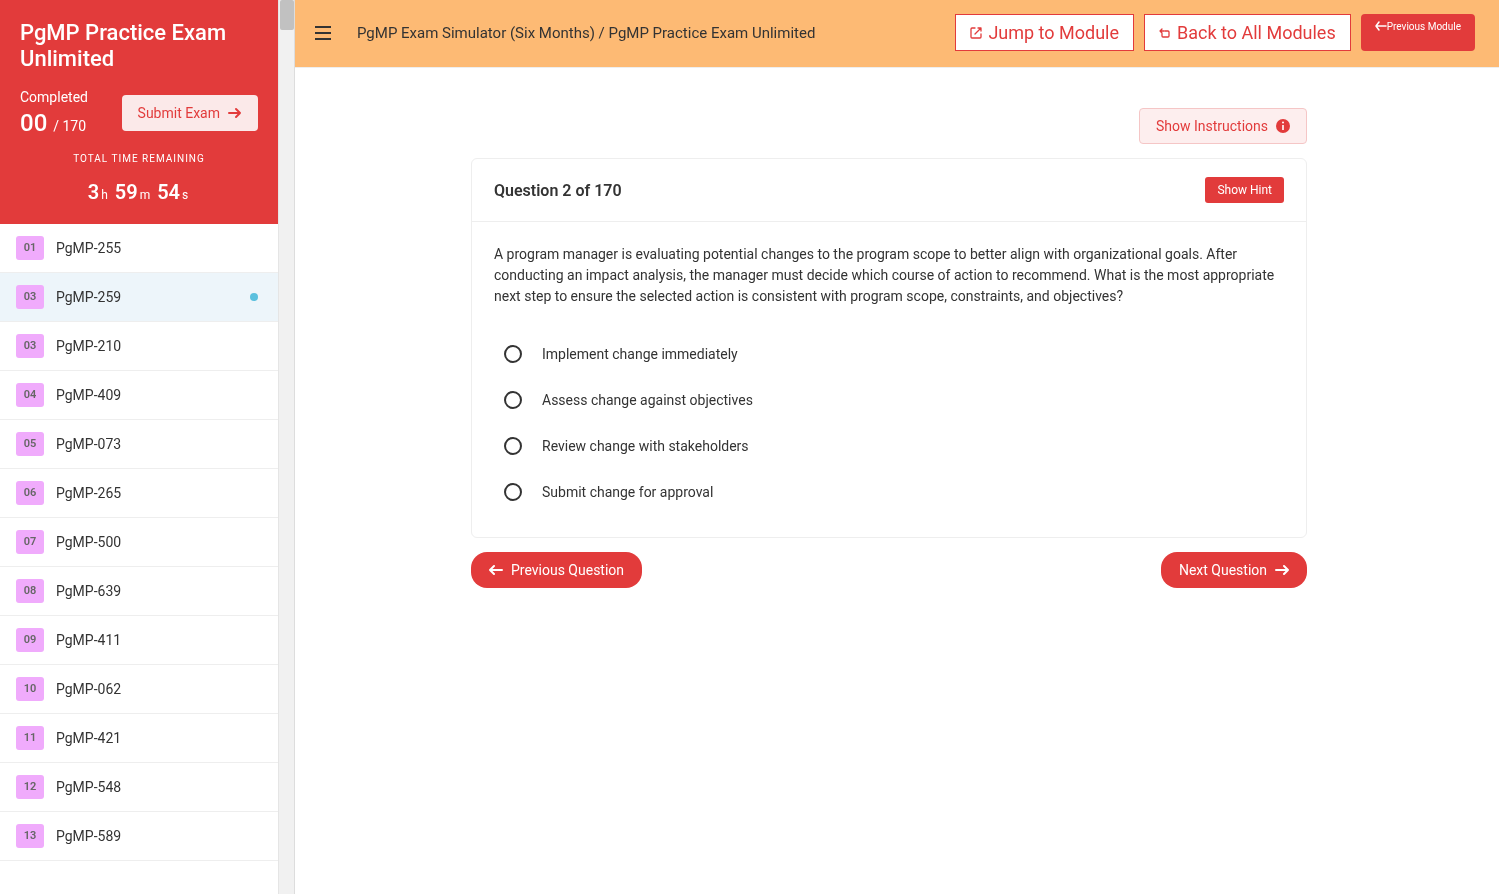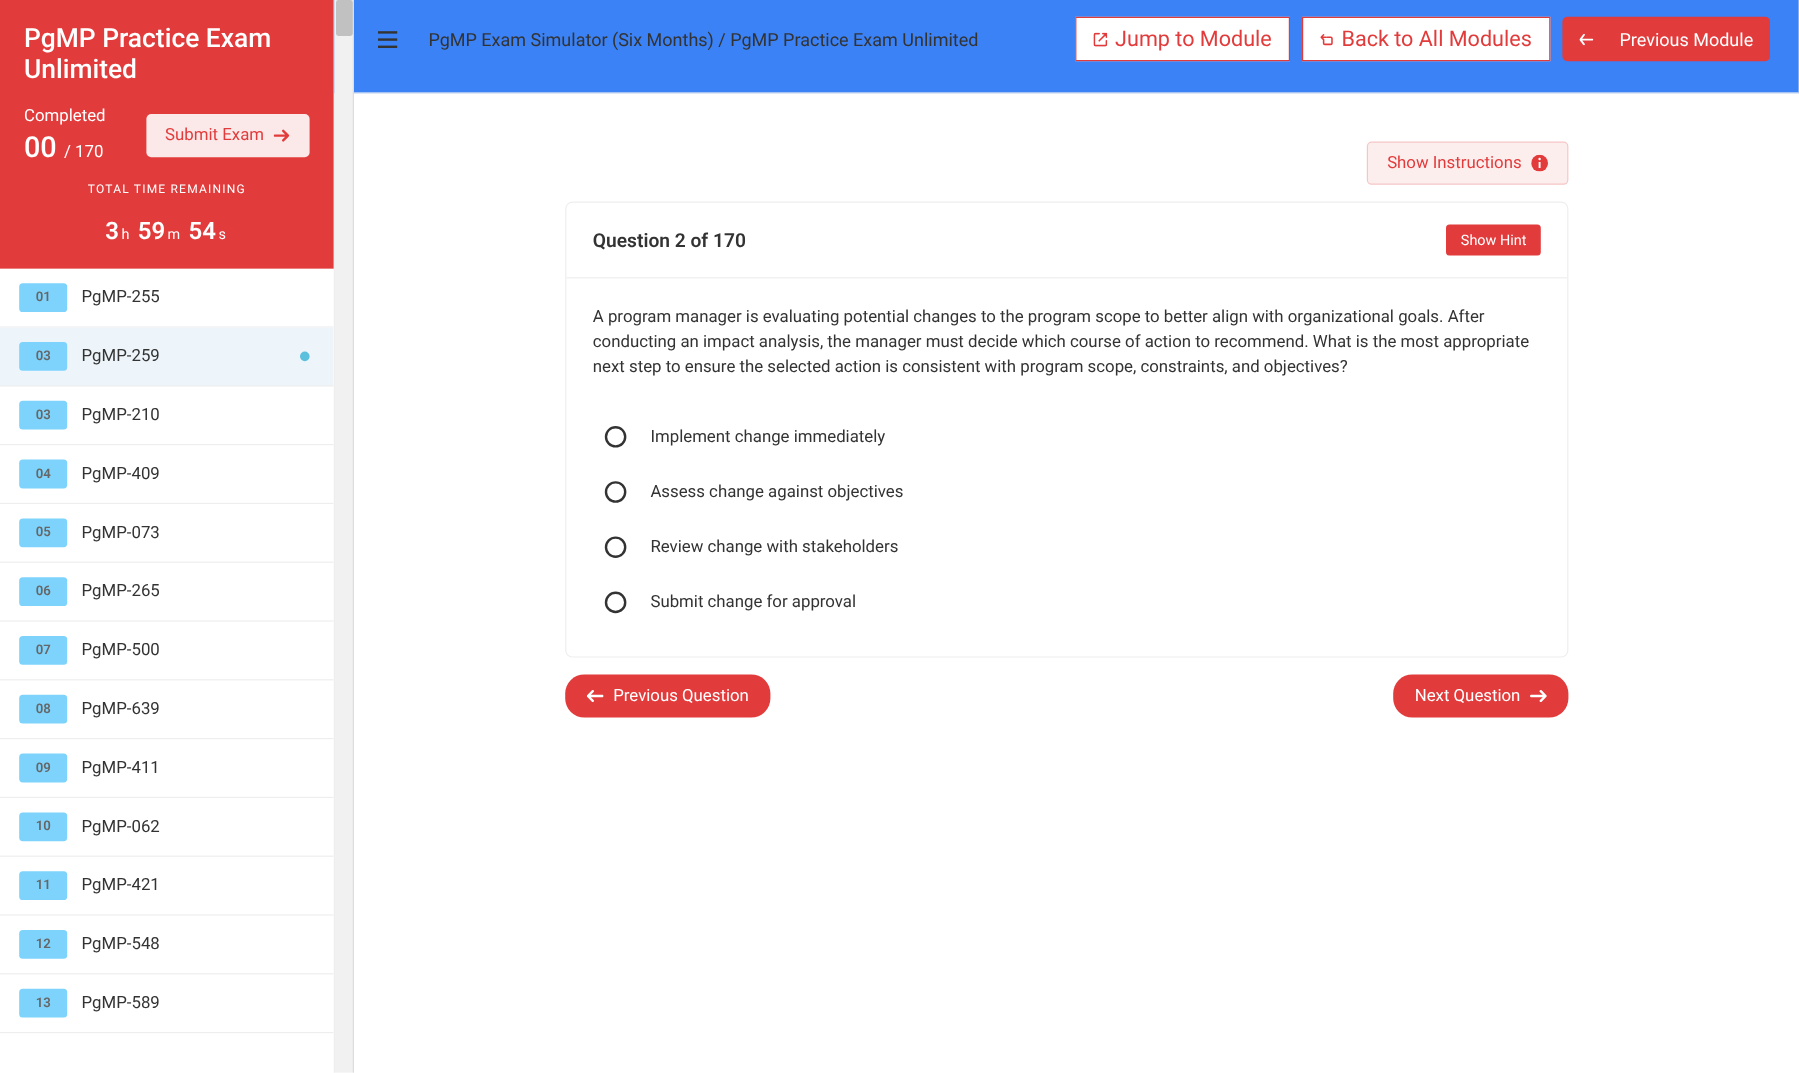--- a/index.html
+++ b/index.html
@@ -13,33 +13,33 @@
 .completed-count { font-size: 24px; font-weight: 500; }
 .completed-total { font-size: 14px; font-weight: 400; }
 .submit-btn { background: #fbe9e9; color: #e23b3b; border: none; border-radius: 4px; padding: 10px 16px; font-size: 14px; display: flex; align-items: center; gap: 8px; cursor: pointer; }
 .time-section { text-align: center; margin-top: 16px; }
 .time-label { font-size: 10px; letter-spacing: 1px; margin-bottom: 16px; }
 .time-value { font-size: 20px; font-weight: 600; }
 .time-unit { font-size: 12px; font-weight: 400; margin: 0 2px 0 2px; }
 .question-list { flex: 1; overflow-y: auto; background: #fff; }
 .q-item { display: flex; align-items: center; padding: 12px 16px; border-bottom: 1px solid #eee; gap: 12px; cursor: pointer; position: relative; }
 .q-item.active { background: #edf5fa; }
-.q-num { width: 40px; height: 24px; background: #7dd3fc; color: #666; font-size: 11px; font-weight: 600; display: flex; align-items: center; justify-content: center; border-radius: 3px; }
+.q-num { width: 28px; height: 24px; background: #f0abfc; color: #666; font-size: 11px; font-weight: 600; display: flex; align-items: center; justify-content: center; border-radius: 3px; }
 .q-label { font-size: 14px; color: #333; }
 .q-dot { width: 8px; height: 8px; background: #5bc0de; border-radius: 50%; position: absolute; right: 20px; }
 .main { flex: 1; display: flex; flex-direction: column; position: relative; }
 .scrollbar-gutter { width: 16px; background: #f1f1f1; position: absolute; left: 0; top: 0; bottom: 0; border-right: 1px solid #ddd; }
 .scrollbar-thumb { width: 14px; height: 30px; background: #c1c1c1; position: absolute; top: 0; left: 1px; border-radius: 2px; }
-.topbar { display: flex; align-items: center; padding: 14px 24px 26px 36px; border-bottom: 1px solid #eee; background: #3b82f6; gap: 16px; }
+.topbar { display: flex; align-items: center; padding: 14px 24px 16px 36px; border-bottom: 1px solid #eee; background: #fdba74; gap: 16px; }
 .hamburger { width: 16px; height: 14px; display: flex; flex-direction: column; justify-content: space-between; cursor: pointer; }
 .hamburger span { height: 2px; background: #333; }
 .breadcrumb { font-size: 15px; color: #333; margin-left: 10px; }
 .topbar-actions { margin-left: auto; display: flex; gap: 10px; }
 .btn-outline { border: 1px solid #e23b3b; color: #e23b3b; background: #fff; border-radius: 0; padding: 7px 14px; font-size: 18px; display: flex; align-items: center; gap: 6px; cursor: pointer; }
-.btn-solid { background: #e23b3b; color: #fff; border: none; border-radius: 4px; padding: 7px 14px; font-size: 15px; display: flex; align-items: center; gap: 22px; cursor: pointer; }
+.btn-solid { background: #e23b3b; color: #fff; border: none; border-radius: 4px; padding: 7px 14px; font-size: 10px; display: flex; align-items: flex-start; gap: 0; cursor: pointer; }
 .content { flex: 1; padding: 40px 60px; background: #fff; display: flex; flex-direction: column; align-items: center; }
 .instructions-row { width: 836px; display: flex; justify-content: flex-end; margin-bottom: 14px; }
 .instructions-btn { border: 1px solid #f5c6c6; background: #fdeeee; color: #e23b3b; border-radius: 4px; padding: 9px 16px; font-size: 14px; display: flex; align-items: center; gap: 8px; cursor: pointer; }
 .question-card { width: 836px; border: 1px solid #eee; border-radius: 6px; background: #fff; }
 .q-header { display: flex; justify-content: space-between; align-items: center; padding: 18px 22px; border-bottom: 1px solid #eee; }
 .q-title { font-size: 16px; font-weight: 600; color: #333; }
 .hint-btn { background: #e23b3b; color: #fff; border: none; border-radius: 3px; padding: 6px 12px; font-size: 12px; cursor: pointer; }
 .q-body { padding: 22px; }
 .q-text { font-size: 14px; color: #333; line-height: 1.5; margin-bottom: 24px; }
 .answer { display: flex; align-items: center; gap: 20px; padding: 14px 10px; cursor: pointer; }

